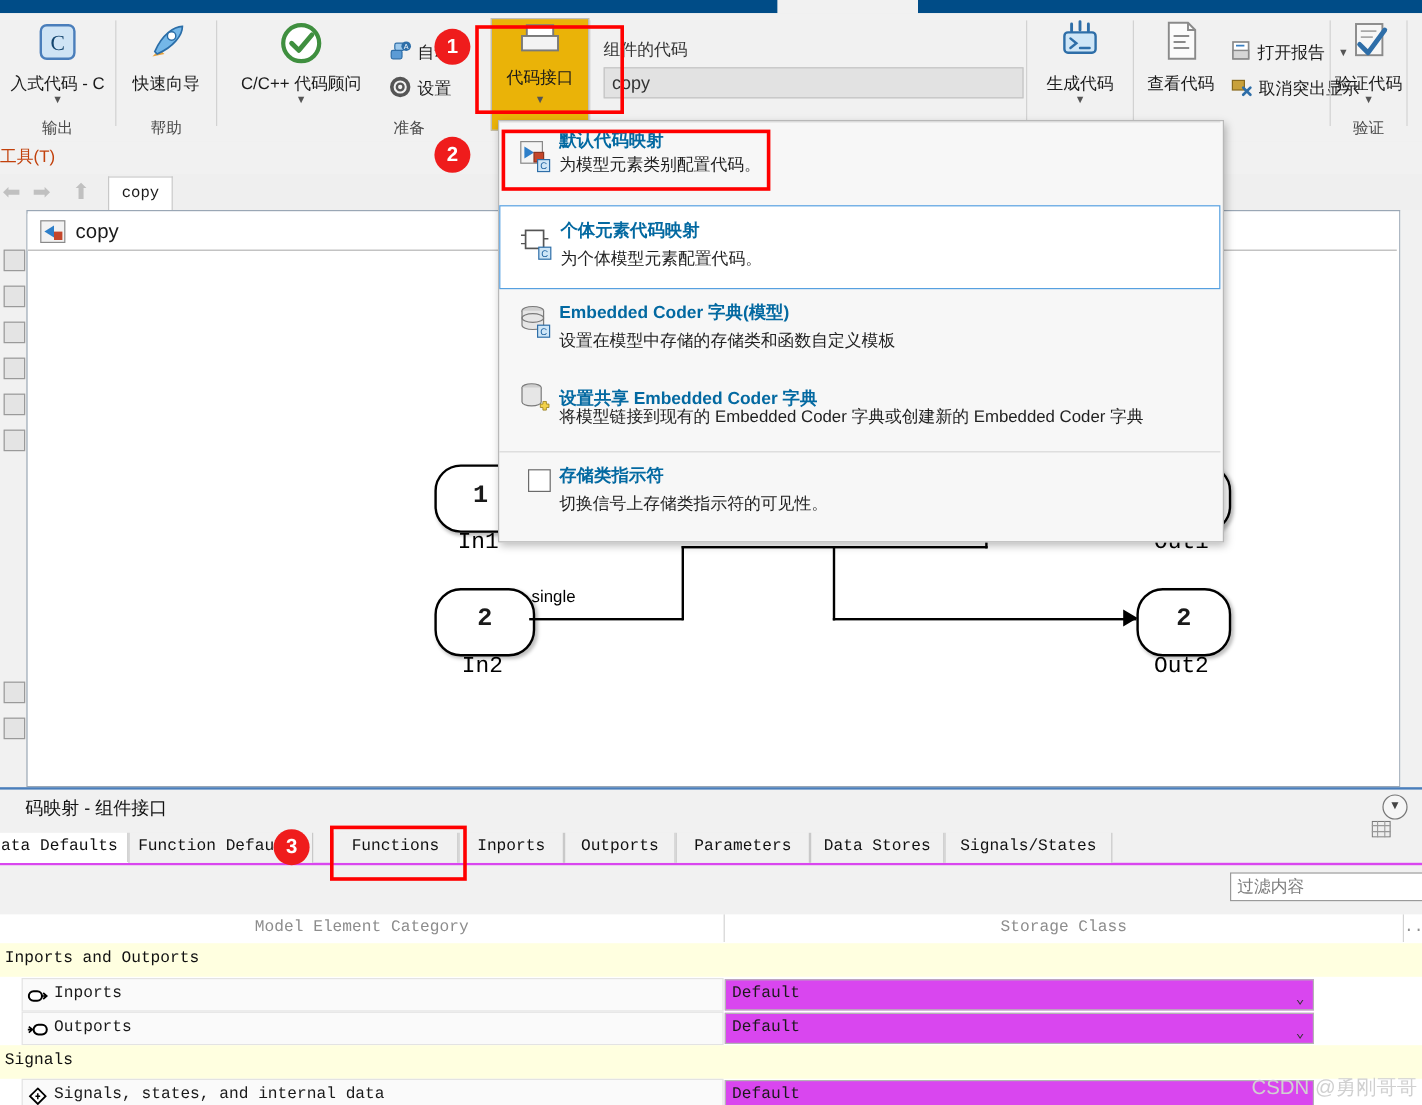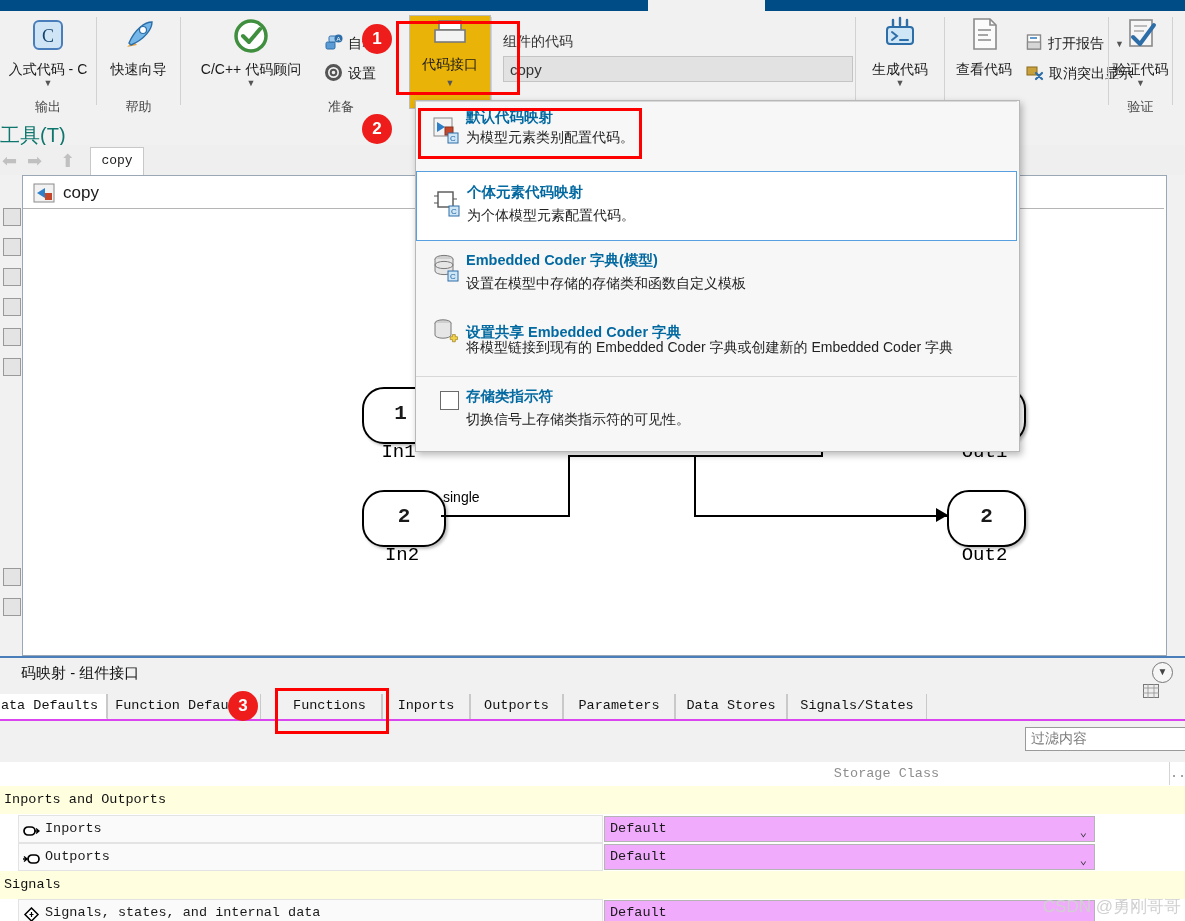--- a/index.html
+++ b/index.html
@@ -25,21 +25,21 @@
   .bigbtn{position:absolute;top:4px;width:100%;text-align:center;cursor:default;}
   .bigbtn .glyph{display:block;height:46px;line-height:46px;}
   .bigbtn .cap{display:block;font-size:14px;color:#1a1a1a;line-height:17px;white-space:nowrap;}
   .caret{display:block;font-size:9px;color:#555;line-height:11px;}
   .smallrow{position:absolute;display:flex;align-items:center;gap:5px;white-space:nowrap;}
   .smallrow .cap{font-size:14px;}
   .ico{display:inline-block;vertical-align:middle;}
 
   
   #menubar{left:0;top:118px;width:1185px;height:27px;background:#f1f1f1;border-bottom:1px solid #dcdcdc;}
-  #menubar .mi{position:absolute;top:4px;font-size:20px;color:#0f766e;}
+  #menubar .mi{position:absolute;top:4px;font-size:14px;color:#c2410c;}
 
   
   #crumbbar{left:0;top:145px;width:1185px;height:30px;background:#efefef;border-bottom:1px solid #c8c8c8;}
   .navarrow{position:absolute;top:5px;font-size:18px;color:#c0c0c0;}
   #modeltab{position:absolute;left:90px;top:2px;width:52px;height:28px;background:#fff;border:1px solid #c8c8c8;border-bottom:none;
             font-family:"Liberation Mono","DejaVu Sans Mono",monospace;font-size:13px;text-align:center;line-height:26px;}
 
   
   #leftrail{left:0;top:175px;width:22px;height:481px;background:#f1f1f1;border-right:1px solid #c6c6c6;}
   .railicon{position:absolute;left:3px;width:16px;height:16px;background:#e4e4e4;border:1px solid #9a9a9a;}
@@ -72,21 +72,21 @@
   #tablearea{position:absolute;left:0;top:104px;width:1185px;height:161px;background:#fff;}
   .colhdr{position:absolute;top:0;height:23px;line-height:23px;text-align:center;
           font-family:"Liberation Mono","DejaVu Sans Mono",monospace;font-size:13.5px;color:#8d8d8d;
           border-right:1px solid #d4d4d4;box-sizing:border-box;}
   .grouprow{position:absolute;left:0;width:1185px;height:28px;background:#ffffe0;
             font-family:"Liberation Mono","DejaVu Sans Mono",monospace;font-size:13.5px;color:#111;line-height:28px;padding-left:4px;box-sizing:border-box;}
   .datarow{position:absolute;left:0;width:1185px;height:28px;}
   .dr-left{position:absolute;left:18px;top:0;width:585px;height:28px;background:#fafafa;border:1px solid #e3e3e3;box-sizing:border-box;
            font-family:"Liberation Mono","DejaVu Sans Mono",monospace;font-size:13.5px;line-height:26px;padding-left:26px;}
   .dr-left .rowicon{position:absolute;left:4px;top:6px;width:17px;height:14px;}
-  .dr-right{position:absolute;left:604px;top:1px;width:491px;height:26px;background:#f0abfc;border:1px solid #b4b4b4;box-sizing:border-box;
+  .dr-right{position:absolute;left:604px;top:1px;width:491px;height:26px;background:#d946ef;border:1px solid #b4b4b4;box-sizing:border-box;
             font-family:"Liberation Mono","DejaVu Sans Mono",monospace;font-size:13.5px;line-height:24px;padding-left:5px;}
   .dr-right .chev{position:absolute;right:7px;top:4px;font-size:12px;color:#333;}
   #watermark{position:absolute;right:4px;bottom:5px;font-size:17px;color:#d0d0d0;}
 
   
   #popup{left:415px;top:100px;width:603px;height:350px;background:#f7f7f7;border:1px solid #b8b8b8;
          box-shadow:2px 3px 7px rgba(0,0,0,.28);}
   .pitem{position:absolute;left:0;width:601px;}
   .pitem .ptitle{position:absolute;left:50px;top:6px;font-size:14.5px;font-weight:bold;color:#0369a1;white-space:nowrap;}
   .pitem .pdesc{position:absolute;left:50px;top:27px;font-size:14px;color:#222;white-space:nowrap;}
@@ -415,20 +415,21 @@
     <div class="btab" style="left:382px;width:88px;">Inports</div>
     <div class="btab" style="left:470px;width:93px;">Outports</div>
     <div class="btab" style="left:563px;width:112px;">Parameters</div>
     <div class="btab" style="left:675px;width:112px;">Data Stores</div>
     <div class="btab" style="left:787px;width:140px;">Signals/States</div>
   </div>
 
   <div id="filterbox">过滤内容</div>
 
   <div id="tablearea">
+    <div class="colhdr" style="left:0;width:604px;">Model Element Category</div>
     <div class="colhdr" style="left:604px;width:566px;">Storage Class</div>
     <div class="colhdr" style="left:1170px;width:15px;border-right:none;">..</div>
 
     <div class="grouprow" style="top:24px;">Inports and Outports</div>
 
     <div class="datarow" style="top:53px;">
       <div class="dr-left">
         <span class="rowicon">
           <svg width="17" height="14" viewBox="0 0 17 14">
               <rect x="1" y="3" width="11" height="8" rx="4" fill="#fff" stroke="#000" stroke-width="1.7"></rect>

